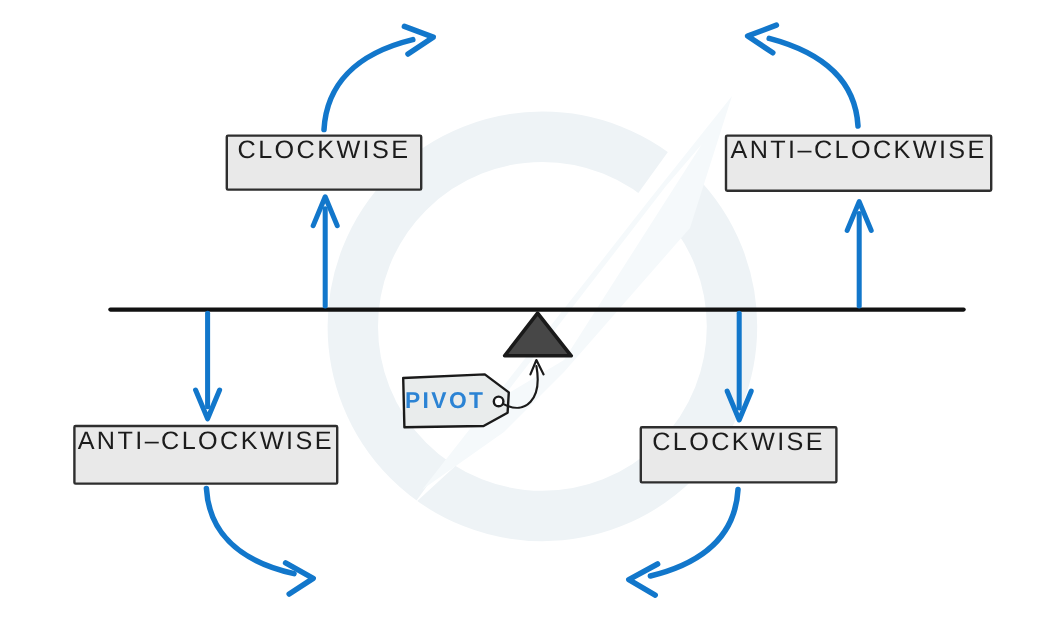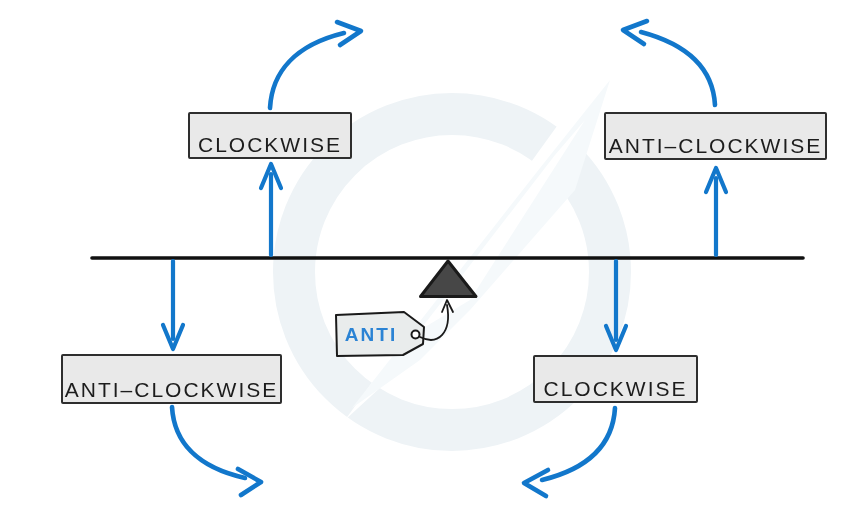--- a/index.html
+++ b/index.html
@@ -2,21 +2,21 @@
 <html><head>
 <meta charset="utf-8">
 <style>
   html,body{margin:0;padding:0;background:#ffffff;}
   .canvas{
     position:relative;width:866px;height:520px;background:#ffffff;overflow:hidden;
     font-family:"Liberation Sans", sans-serif;
   }
   .canvas svg{position:absolute;left:0;top:0;}
   .label-box{
-    position:absolute;display:flex;align-items:flex-end;justify-content:center;
+    position:absolute;display:flex;align-items:flex-start;justify-content:center;
     border:2px solid #2e2e2e;border-radius:2px;box-sizing:border-box;
     font-size:21px;letter-spacing:2px;color:#1c1c1c;white-space:nowrap;
   }
   .pivot-label{
     position:absolute;left:338px;top:321px;width:66px;height:28px;
     display:flex;align-items:center;justify-content:center;
     font-size:19px;letter-spacing:2px;font-weight:bold;white-space:nowrap;
   }
   .copyright{
     position:absolute;left:450px;top:502px;transform:translateX(-50%);
@@ -93,16 +93,16 @@
   <div class="label-box box-tr" style="background-color: rgb(233, 233, 233); border-color: rgb(46, 46, 46);">
     <span>ANTI–CLOCKWISE</span>
   </div>
   <div class="label-box box-bl" style="background-color: rgb(233, 233, 233); border-color: rgb(46, 46, 46);">
     <span>ANTI–CLOCKWISE</span>
   </div>
   <div class="label-box box-br" style="background-color: rgb(233, 233, 233); border-color: rgb(46, 46, 46);">
     <span>CLOCKWISE</span>
   </div>
 
-  <div class="pivot-label" style="color: rgb(43, 131, 212);">ANTI</div>
+  <div class="pivot-label" style="color: rgb(43, 131, 212);">PIVOT</div>
 
 
 </div>
 
 </body></html>

